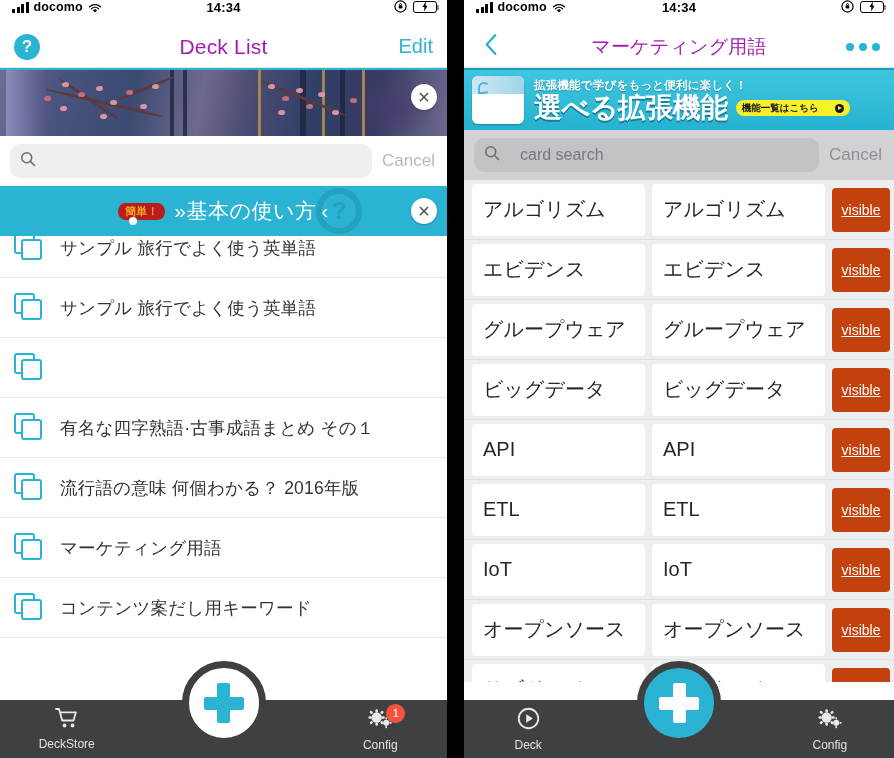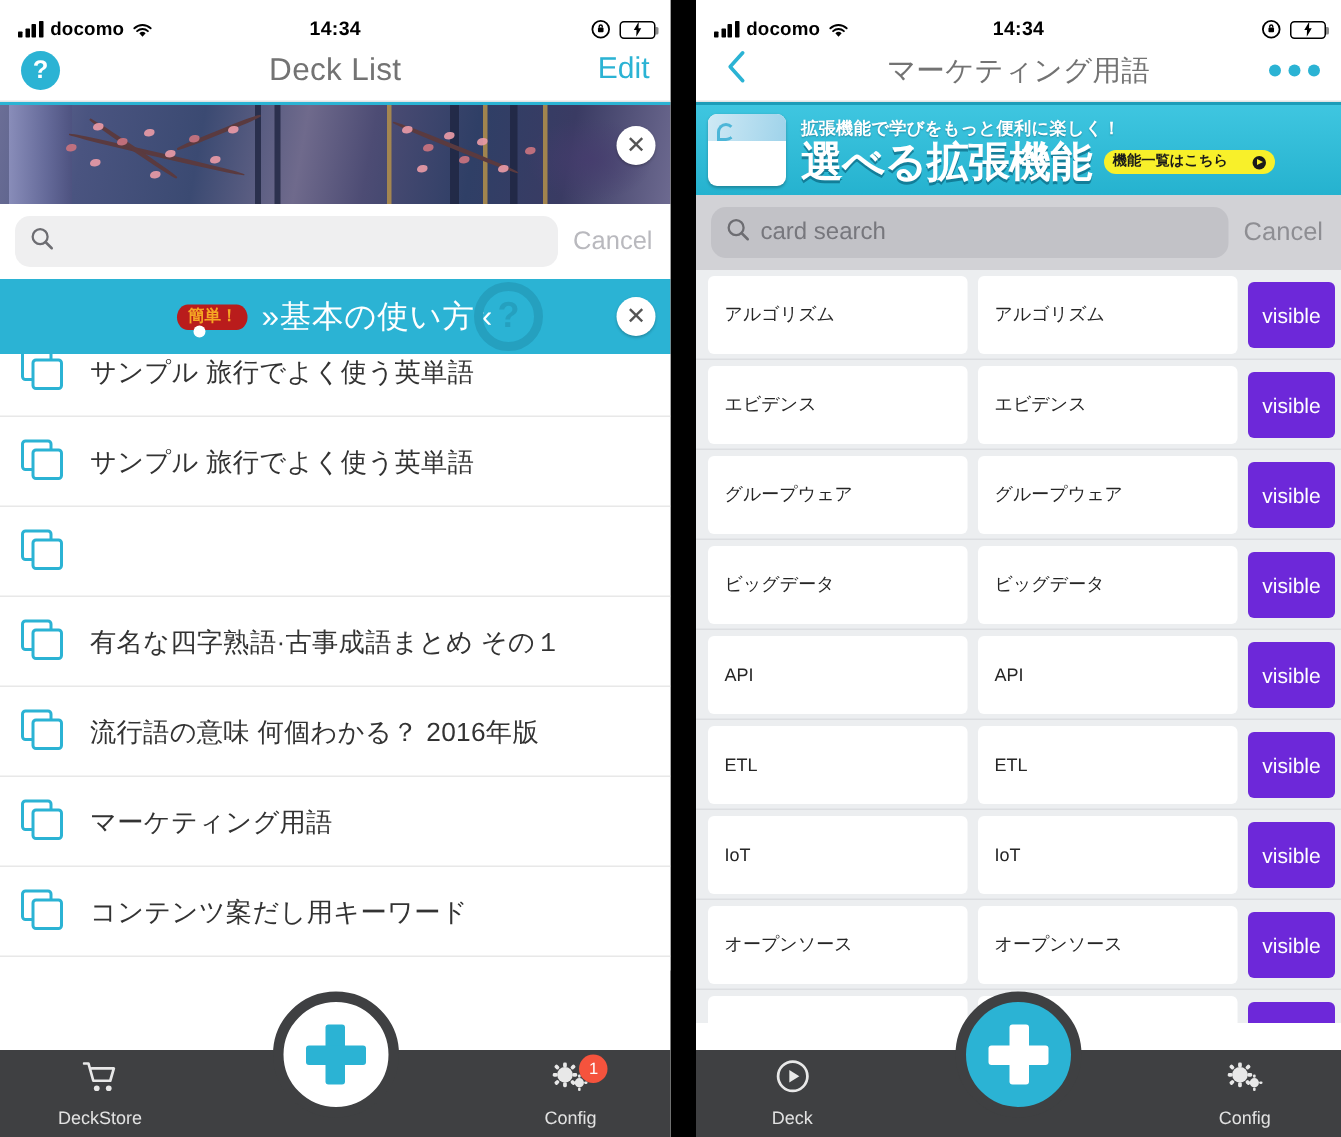--- a/index.html
+++ b/index.html
@@ -6,21 +6,21 @@
   html,body { width:894px; height:758px; overflow:hidden; background:#000; }
   body { font-family:"Liberation Sans","DejaVu Sans",sans-serif; -webkit-font-smoothing:antialiased; }
 
   .screens { display:flex; width:894px; height:758px; }
   .phone { position:relative; height:758px; background:#fff; overflow:hidden; }
   .phone.left  { width:447px; }
   .gap { width:17px; height:758px; background:#000; flex:0 0 17px; }
   .phone.right { width:430px; }
 
   
-  .statusbar { height:26px; display:flex; align-items:flex-end; padding:0 10px 0 12px;
+  .statusbar { height:26px; display:flex; align-items:flex-start; padding:0 10px 0 12px;
                font-size:13px; font-weight:bold; color:#000; background:#fff; position:relative; }
   .sb-left { display:flex; align-items:center; gap:5px; }
   .bars { display:flex; align-items:flex-end; gap:1.5px; height:11px; }
   .bars i { display:block; width:3px; background:#000; border-radius:0.5px; }
   .bars i:nth-child(1){height:4px;} .bars i:nth-child(2){height:6px;}
   .bars i:nth-child(3){height:8.5px;} .bars i:nth-child(4){height:11px;}
   .carrier { font-size:12.5px; font-weight:600; letter-spacing:.1px; }
   .wifi { width:14px; height:11px; position:relative; }
   .sb-time { position:absolute; left:0; right:0; text-align:center; font-size:13px; font-weight:700; letter-spacing:.2px;}
   .sb-right { margin-left:auto; display:flex; align-items:center; gap:6px; position:relative; z-index:2;}
@@ -28,21 +28,21 @@
   .battery { width:24px; height:12px; border:1.4px solid #000; border-radius:3px; position:relative;
              padding:1.2px; }
   .battery:after { content:""; position:absolute; right:-3.4px; top:3.5px; width:2px; height:5px;
                    background:#000; border-radius:0 1px 1px 0; opacity:.45; }
   .battery-fill { height:100%; width:84%; background:#4cd662; border-radius:1px; position:relative; }
   .bolt { position:absolute; left:50%; top:50%; transform:translate(-50%,-50%); }
 
   
   .navbar { height:42px; background:#fff; display:flex; align-items:center; padding:0 14px;
             position:relative; border-bottom:1px solid #e4e4e4;}
-  .nav-title { position:absolute; left:0; right:0; text-align:center; font-size:21px; color:#737373;
+  .nav-title { position:absolute; left:0; right:0; text-align:center; font-size:21px; color:#a21caf;
                font-weight:400; letter-spacing:.2px; pointer-events:none; }
   .nav-title.jp { font-size:19px; }
   .help-btn { width:26px; height:26px; border-radius:50%; background:#2bb3d4; color:#fff;
               display:flex; align-items:center; justify-content:center; font-size:17px;
               font-weight:bold; line-height:1; cursor:pointer; z-index:2;}
   .edit-btn { margin-left:auto; color:#2bb3d4; font-size:20px; z-index:2; cursor:pointer;}
   .back-btn { color:#2bb3d4; font-size:27px; line-height:1; z-index:2; cursor:pointer; font-weight:300;
               padding-left:6px;}
   .dots { margin-left:auto; display:flex; gap:5px; z-index:2; cursor:pointer;}
   .dots i { width:8px; height:8px; border-radius:50%; background:#2bb3d4; display:block;}
@@ -66,21 +66,21 @@
   .hero-close, .tut-close {
       position:absolute; width:26px; height:26px; border-radius:50%; background:#fff;
       display:flex; align-items:center; justify-content:center; color:#555; font-size:16px;
       font-weight:bold; cursor:pointer; box-shadow:0 1px 2px rgba(0,0,0,.25);}
   .hero-close { right:10px; top:14px; }
 
   
   .searchbar { background:#fff; height:50px; display:flex; align-items:center; padding:0 10px; gap:8px;}
   .searchbar.grey { background:#d2d2d6; }
   .search-field { flex:1; height:34px; background:#efeff0; border-radius:10px; display:flex;
-                  align-items:center; padding:0 10px; gap:7px;}
+                  align-items:center; padding:0 10px; gap:20px;}
   .searchbar.grey .search-field { background:#c2c2c7; }
   .search-ph { font-size:16px; color:#8c8c91; }
   .searchbar.grey .search-ph { color:#77777d; }
   .cancel { font-size:17px; color:#b9b9be; padding:0 2px; cursor:pointer;}
   .searchbar.grey .cancel { color:#8e8e93; }
 
   
   .tutorial { height:50px; background:#2bb3d4; position:relative; display:flex; align-items:center;
               justify-content:center; gap:9px; overflow:hidden;}
   .tut-badge { position:relative; background:#b91c1c; color:#f5a623; font-size:11px; font-weight:bold;
@@ -102,26 +102,26 @@
                                border-radius:3px; background:#fff;}
   .deck-icon b { width:21px; height:21px; left:0; top:0; }
   .deck-icon s { width:21px; height:21px; left:7px; top:6px; }
   .deck-label { font-size:17.5px; color:#333; letter-spacing:.2px; }
 
   
   .card-scroll { background:#eceef0; }
   .card-row { height:60px; display:flex; align-items:center; gap:7px; padding:0 8px;
               border-bottom:1px solid #dcdee1; }
   .cell { height:52px; background:#fff; border-radius:4px; display:flex; align-items:center;
-          padding:0 11px; font-size:12px; color:#262626; overflow:hidden; white-space:nowrap;
+          padding:0 11px; font-size:20px; color:#262626; overflow:hidden; white-space:nowrap;
           cursor:text;}
   .cell.front { flex:0 0 173px; }
   .cell.back  { flex:0 0 173px; }
-  .vis-btn { flex:0 0 58px; height:44px; background:#6d28d9; border-radius:4px; color:#fff;
-             font-size:14px; display:flex; align-items:center; justify-content:center; cursor:pointer;}
+  .vis-btn { flex:0 0 58px; height:44px; background:#c2410c; border-radius:4px; color:#fff;
+             font-size:14px; display:flex; align-items:center; justify-content:center; cursor:pointer;text-decoration:underline;}
 
   
   .promo { height:62px; background:linear-gradient(180deg,#3fc6e0,#25b2cf);
            display:flex; align-items:center; padding:0 8px; gap:10px; position:relative;
            border-top:2px solid #1c9cb8; overflow:hidden;}
   .promo-card { width:52px; height:48px; flex:0 0 52px; background:#fff; border-radius:6px;
                 position:relative; box-shadow:0 1px 2px rgba(0,0,0,.25); overflow:hidden;}
   .promo-card:before { content:""; position:absolute; left:0; top:0; width:100%; height:18px;
                        background:linear-gradient(100deg,#cfe9f5,#9fd3ea); }
   .promo-card:after { content:""; position:absolute; left:6px; top:6px; width:8px; height:8px;

